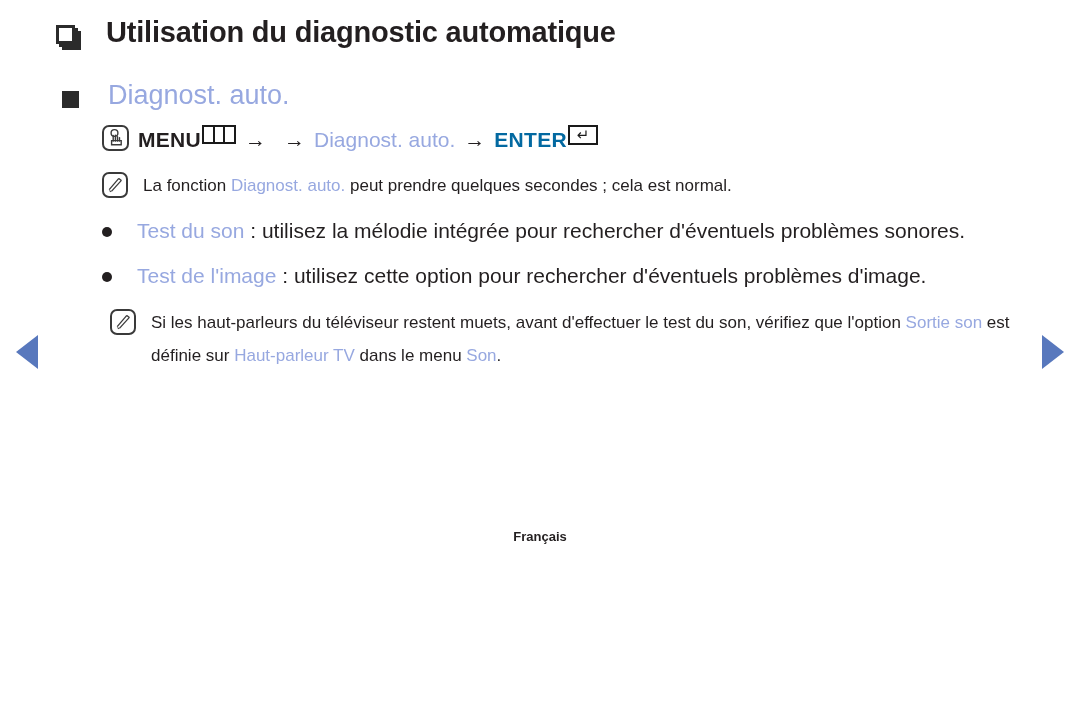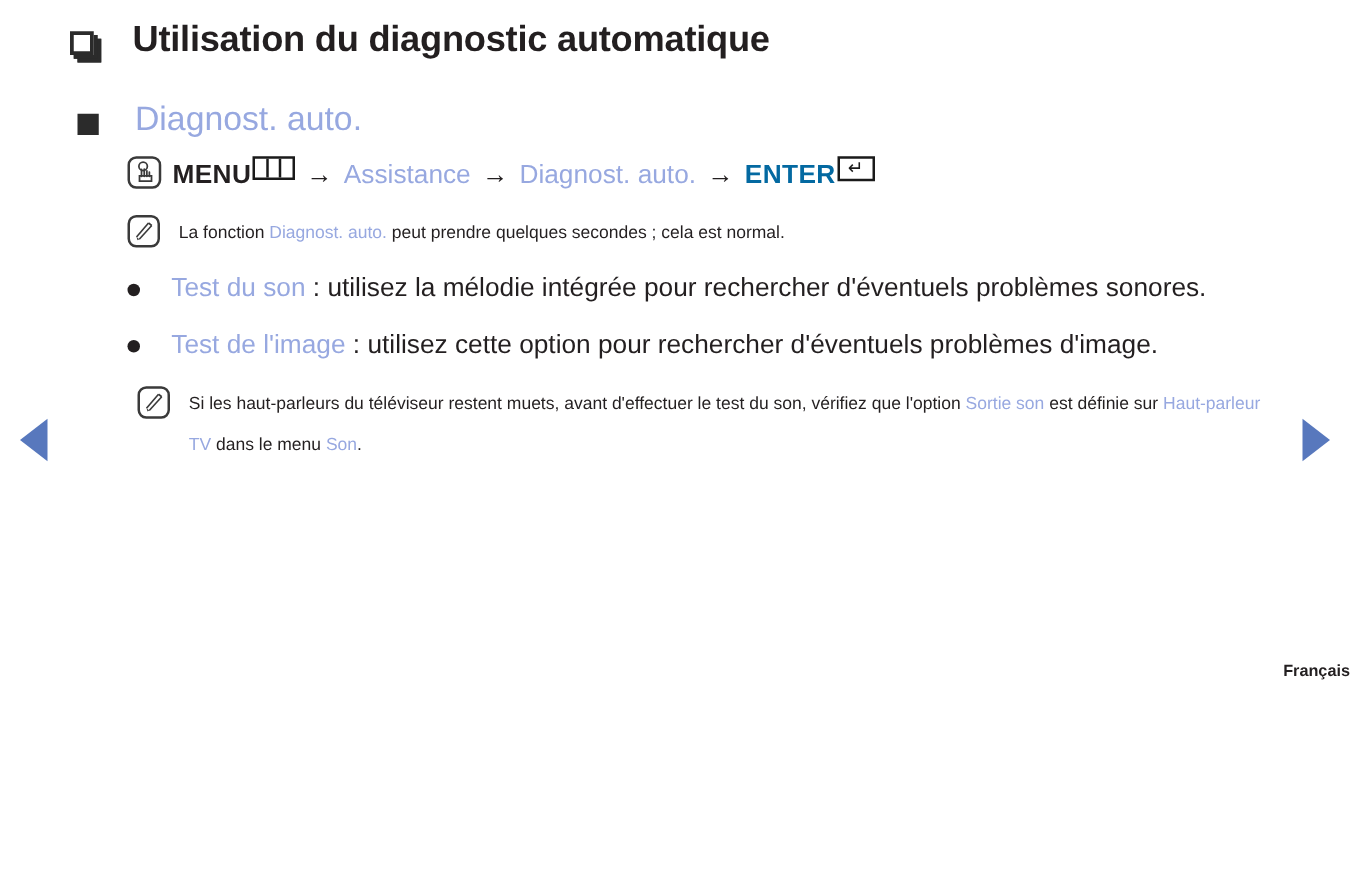--- a/index.html
+++ b/index.html
@@ -183,21 +183,21 @@
     border: 2px solid #3a3a3a;
     border-radius: 7px;
     box-sizing: border-box;
     flex: 0 0 auto;
     margin-right: 15px;
     margin-top: 3px;
     background: #fff;
   }
   .icon-note svg { position: absolute; left: 2px; top: 1px; }
   .note-text {
-    font-size: 14px;
+    font-size: 17px;
     line-height: 33px;
     color: #231f20;
   }
 
   
   .bullet-row {
     display: flex;
     align-items: flex-start;
     padding: 12px 60px 0 102px;
   }
@@ -217,21 +217,21 @@
   }
 
   .accent { color: #97a8e0; }
 
   
   .footer {
     position: absolute;
     left: 0;
     right: 0;
     bottom: 10px;
-    text-align: right;
+    text-align: center;
     font-size: 13px;
     font-weight: bold;
     color: #231f20;
   }
 </style>
 </head>
 <body>
 
 <div class="page">
 
@@ -262,21 +262,20 @@
           <circle cx="8.5" cy="5" r="3.4" fill="none" stroke="#3a3a3a" stroke-width="1.4"></circle>
           <path d="M7.2 7.5 L7.2 13 M9.4 7.2 L9.4 13 M11.5 8.6 L11.5 13 M13.5 9.6 L13.5 13" stroke="#3a3a3a" stroke-width="1.4" fill="none" stroke-linecap="round"></path>
           <path d="M5.6 12.6 h9.6 v4.2 h-9.6 z" fill="none" stroke="#3a3a3a" stroke-width="1.4"></path>
         </svg>
       </span>
 
       <span class="path-menu">MENU</span>
       <span class="glyph-grid"></span>
 
       <span class="arrow">→</span>
-      <span class="path-link">Assistance</span>
 
       <span class="arrow">→</span>
       <span class="path-link">Diagnost. auto.</span>
 
       <span class="arrow">→</span>
       <span class="path-enter">ENTER</span>
       <span class="glyph-enter">↵</span>
     </div>
 
     <div class="note-row">

